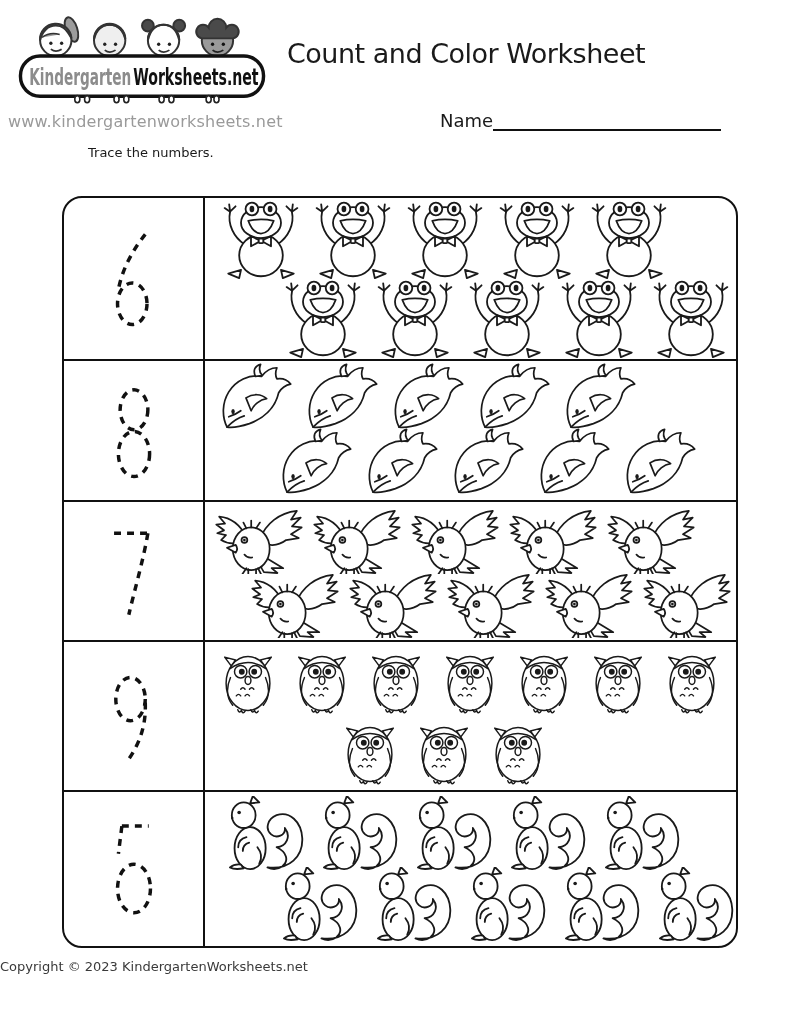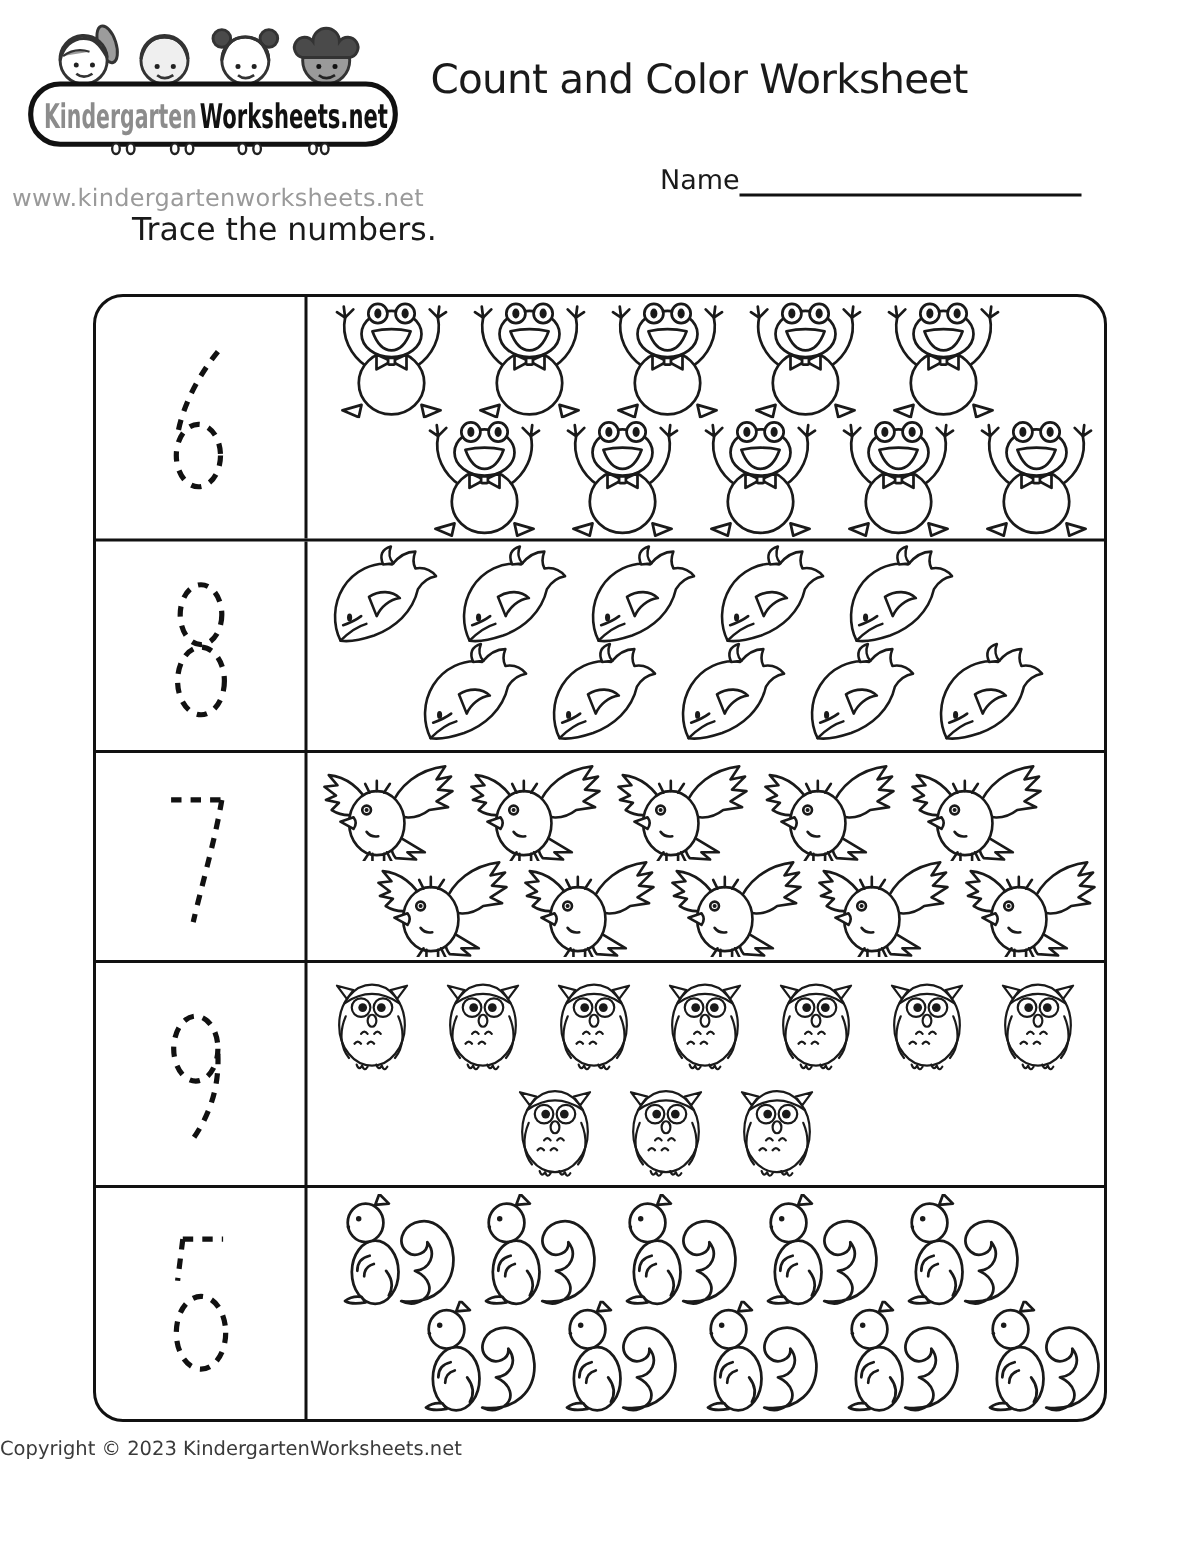--- a/index.html
+++ b/index.html
@@ -3,28 +3,28 @@
 <meta charset="utf-8">
 <style>
   * { margin:0; padding:0; box-sizing:border-box; }
   html,body { background:#ffffff; }
   body { font-family:"DejaVu Sans", sans-serif; color:#1a1a1a; }
   .page { position:relative; width:800px; height:1035px; background:#fff; overflow:hidden; }
 
   
   .logo-block { position:absolute; left:8px; top:8px; width:268px; }
   .logo-svg { display:block; width:256px; height:98px; margin:0 auto; }
-  .site-url { text-align:center; font-size:16px; color:#9a9a9a; letter-spacing:.2px; margin-top:16px; }
+  .site-url { text-align:center; font-size:16px; color:#9a9a9a; letter-spacing:.2px; margin-top:6px; }
 
   .page-title { position:absolute; left:287px; top:38px; font-size:27px; font-weight:400;
                 letter-spacing:-0.5px; white-space:nowrap; }
   .name-row { position:absolute; left:440px; top:104px; font-size:18px; white-space:nowrap; }
   .name-line { display:inline-block; width:228px; border-bottom:2px solid #111; height:27px; vertical-align:bottom; }
 
-  .instructions { position:absolute; left:88px; top:141px; font-size:21px; line-height:24px; }
+  .instructions { position:absolute; left:88px; top:141px; font-size:13px; line-height:24px; }
 
   
   .wtable { position:absolute; left:62px; top:196px; width:676px; height:752px;
             border:2.5px solid #111; border-radius:20px; display:flex; flex-direction:column; overflow:hidden; }
   .wrow { display:flex; border-bottom:2px solid #111; }
   .wrow:nth-child(1){ height:163px; }
   .wrow:nth-child(2){ height:141px; }
   .wrow:nth-child(3){ height:140px; }
   .wrow:nth-child(4){ height:150px; }
   .wrow:nth-child(5){ flex:1; border-bottom:none; }

